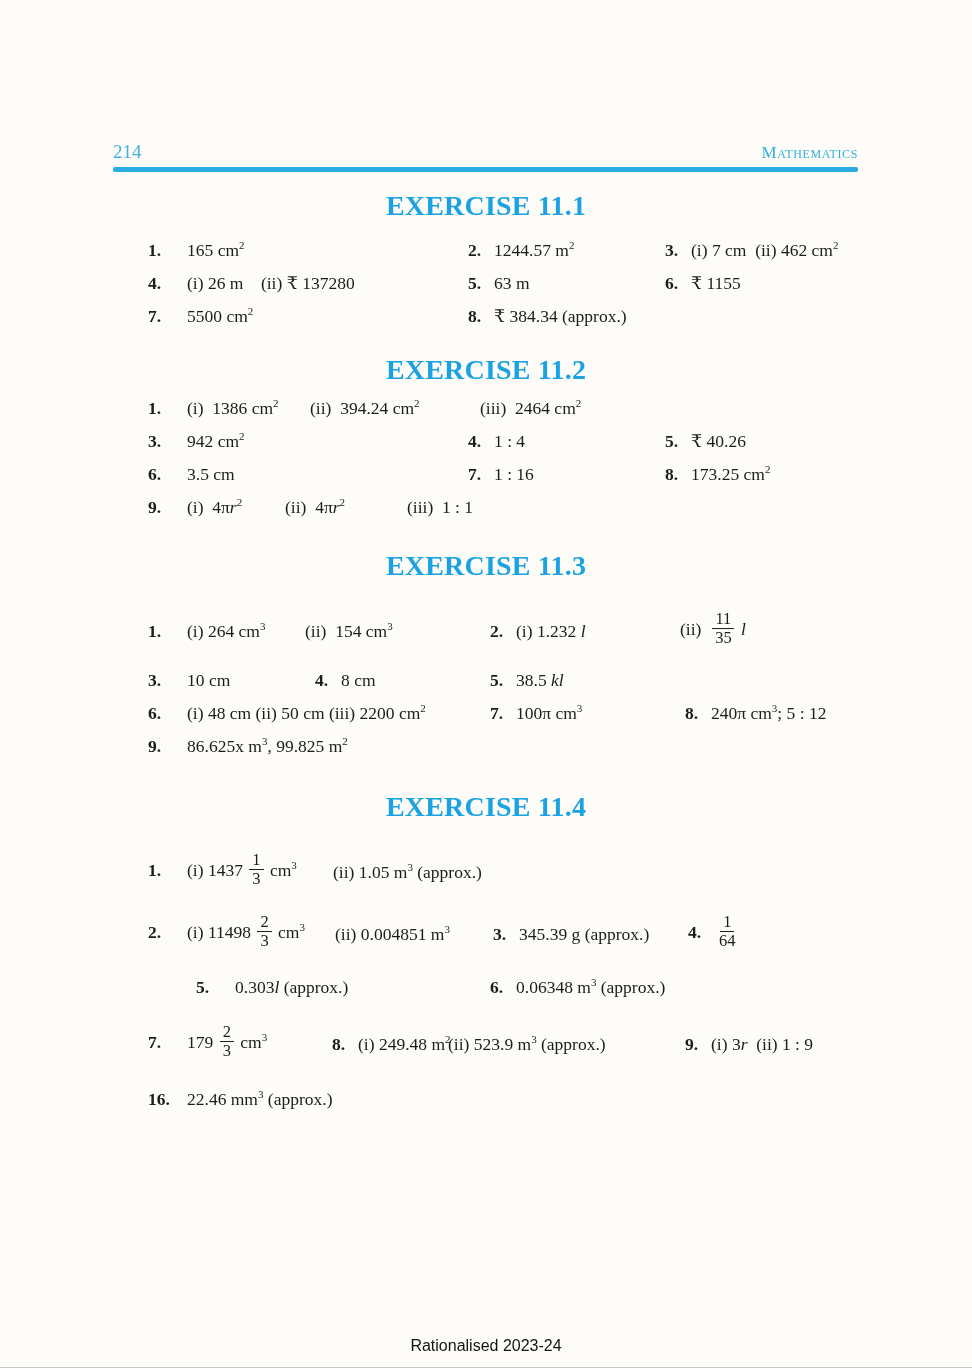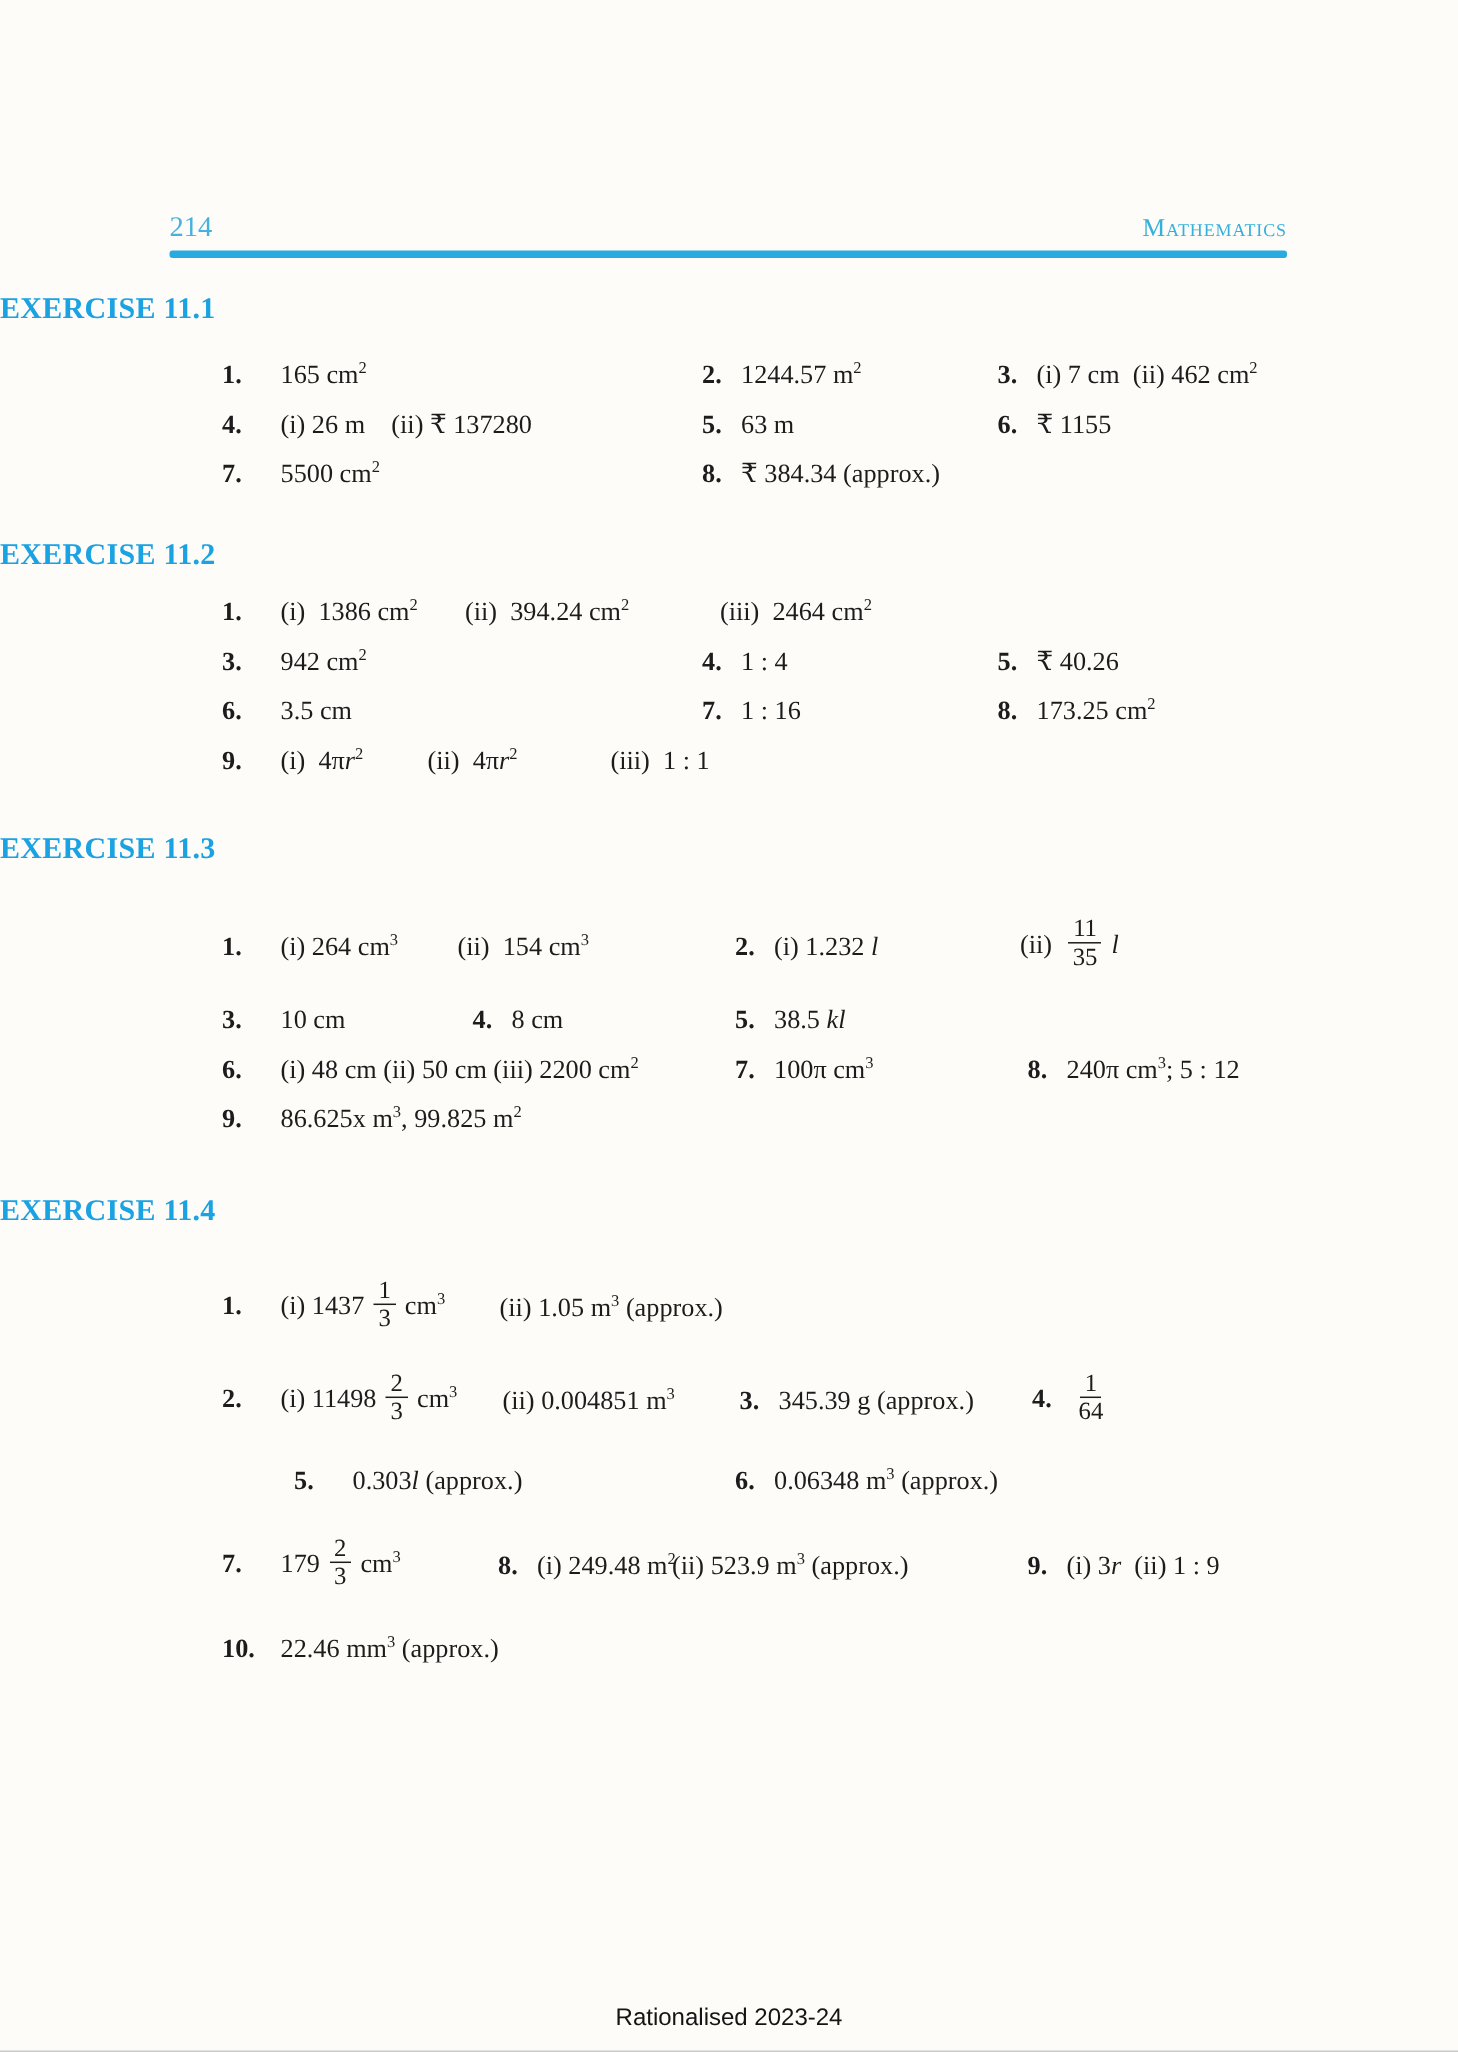--- a/index.html
+++ b/index.html
@@ -15,22 +15,22 @@
 
   
   .header{position:absolute;top:141px;left:113px;width:745px;display:flex;justify-content:space-between;align-items:baseline;}
   .page-num{font-size:19px;color:#45b1dd;}
   .subject{font-size:17px;color:#35b0dd;font-variant:small-caps;letter-spacing:0.6px;}
   .rule{position:absolute;top:167px;left:113px;width:745px;height:5px;background:#29abe2;border-radius:2px;}
 
   
   .content{position:absolute;top:183px;left:0;width:972px;}
   .section-title{
-    color:#1ba2e2;font-weight:bold;
-    font-size:20px;line-height:26px;margin:0;letter-spacing:0.2px;font-family:Liberation Serif, serif;
+    text-align:center;color:#1ba2e2;font-weight:bold;
+    font-size:28px;line-height:26px;margin:0;letter-spacing:0.2px;font-family:Liberation Serif, serif;
   }
   .section .rows{width:972px;}
   .s1 .section-title{margin-top:10px;}  .s1 .rows{margin-top:14px;}
   .s2 .section-title{margin-top:25px;}  .s2 .rows{margin-top:8px;}
   .s3 .section-title{margin-top:30px;}  .s3 .rows{margin-top:20px;}
   .s4 .section-title{margin-top:32px;}  .s4 .rows{margin-top:21px;}
 
   .row{position:relative;height:33px;width:972px;}
   .item{position:absolute;top:50%;transform:translateY(-50%);white-space:pre;font-size:17.5px;}
   .num{font-weight:700;display:inline-block;}
@@ -153,21 +153,21 @@
             <span class="item" style="left: 148px; margin-left: 48px;"><b class="num" style="width: 39px;">5.</b><span class="txt">0.303<i>l</i> (approx.)</span></span>
             <span class="item" style="left: 490px;"><b class="num" style="width: 26px;">6.</b><span class="txt">0.06348 m<sup>3</sup> (approx.)</span></span>
           </div>
           <div class="row" style="height: 70px;">
             <span class="item" style="left: 148px;"><b class="num" style="width: 39px;">7.</b><span class="txt">179 <span class="frac"><span class="fn">2</span><span class="fd">3</span></span> cm<sup>3</sup></span></span>
             <span class="item" style="left: 332px;"><b class="num" style="width: 26px;">8.</b><span class="txt">(i) 249.48 m<sup>2</sup></span></span>
             <span class="item" style="left: 448px;"><span class="txt">(ii) 523.9 m<sup>3</sup> (approx.)</span></span>
             <span class="item" style="left: 685px;"><b class="num" style="width: 26px;">9.</b><span class="txt">(i) 3<i>r</i>  (ii) 1 : 9</span></span>
           </div>
           <div class="row" style="height: 40px;">
-            <span class="item" style="left: 148px;"><b class="num" style="width: 39px;">10.</b><span class="txt">22.46 mm<sup>3</sup> (approx.)</span></span>
+            <span class="item" style="left: 148px;"><b class="num" style="width: 39px;">16.</b><span class="txt">22.46 mm<sup>3</sup> (approx.)</span></span>
           </div>
         </div>
     </div>
 
   </div>
 
   <div class="footer">Rationalised 2023-24</div>
 
 </div>
 

